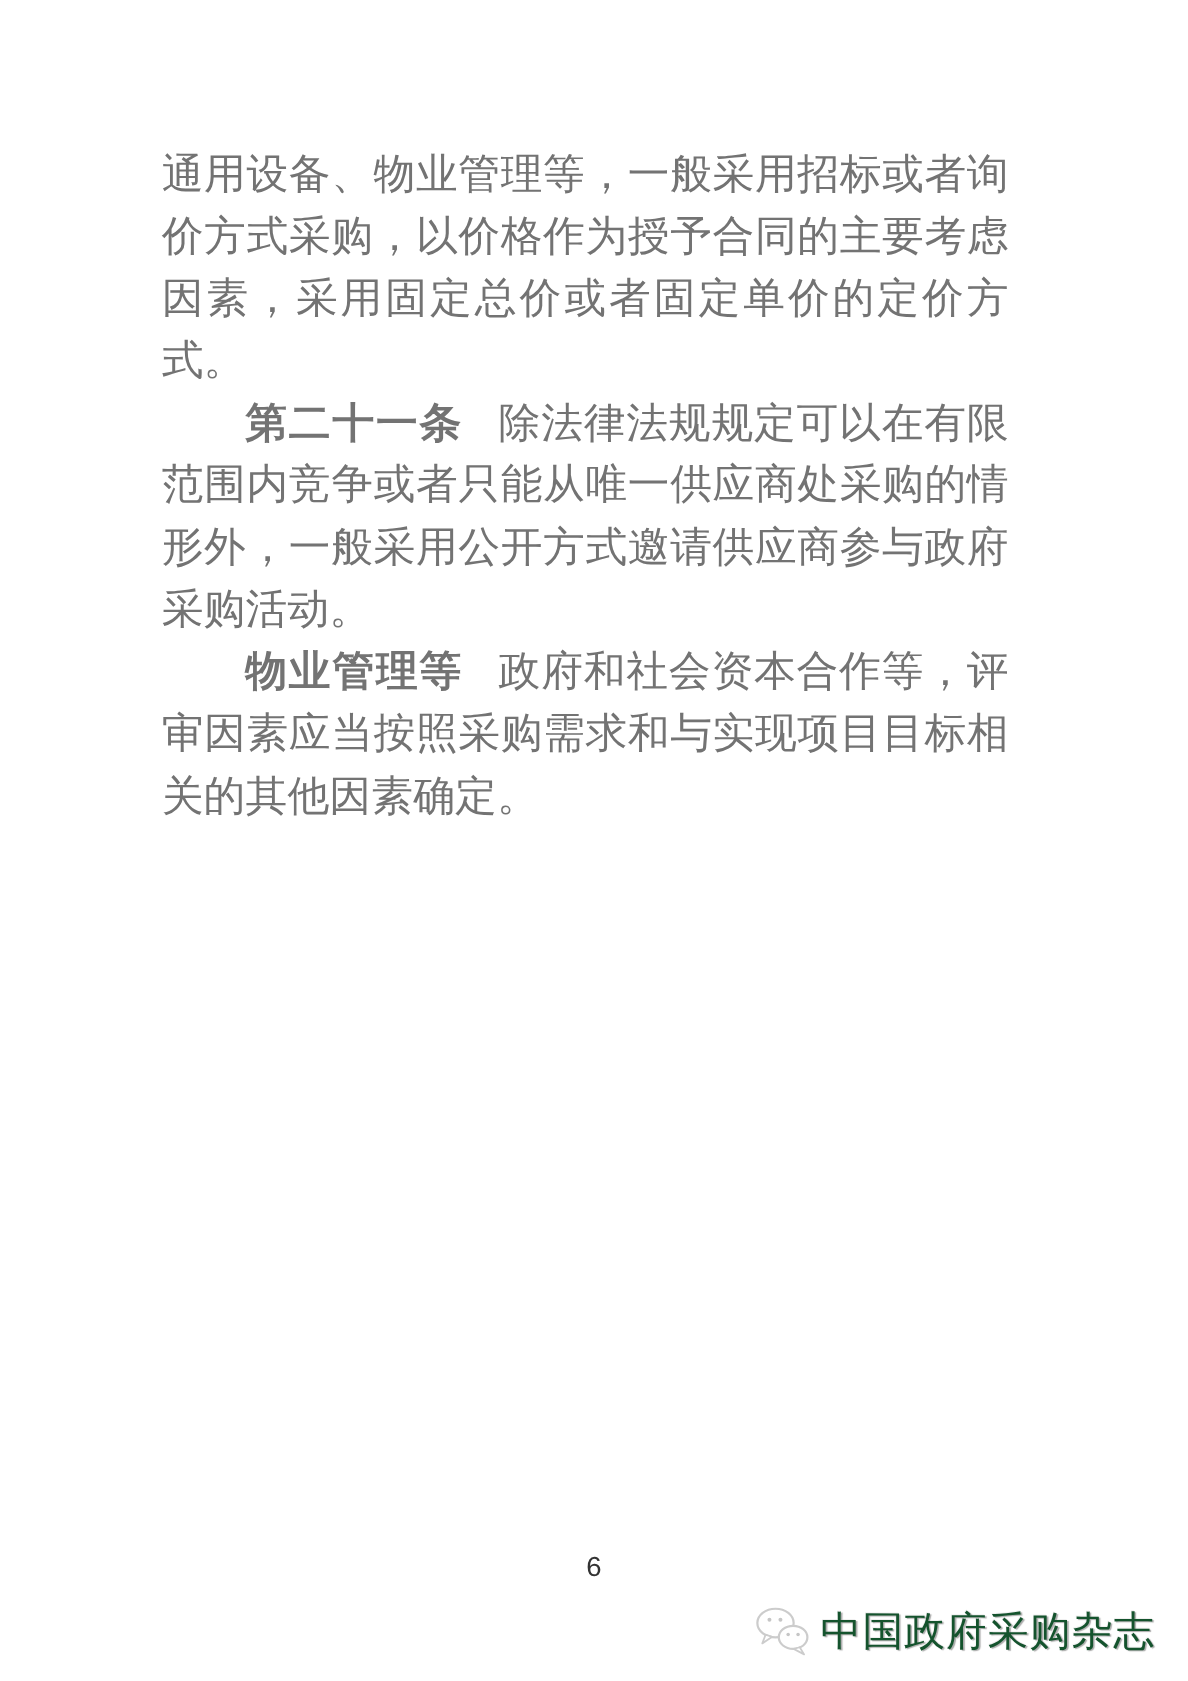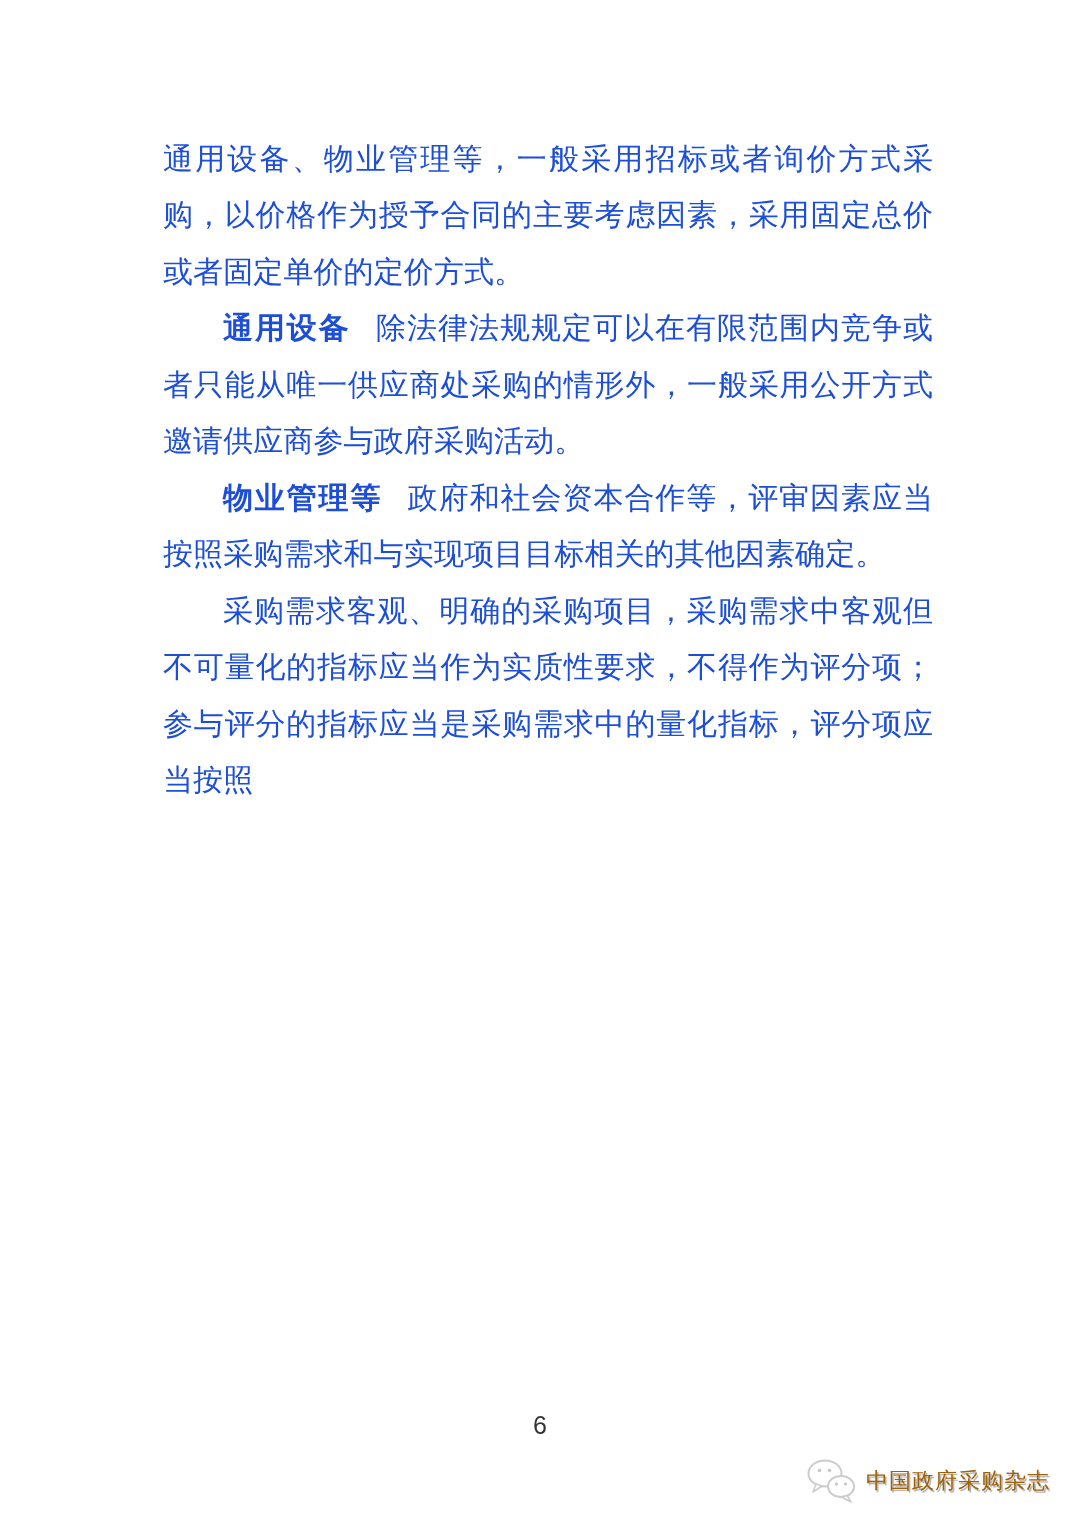--- a/index.html
+++ b/index.html
@@ -10,25 +10,25 @@
     overflow: hidden;
     font-family: "Liberation Serif", "DejaVu Serif", serif;
   }
   .page {
     position: absolute;
     inset: 0;
     background: #ffffff;
   }
   .text-block {
     position: absolute;
-    left: 163px;
+    left: 147px;
     top: 131px;
     width: 770px;
-    color: #1d4ed8;
-    font-size: 30px;
+    color: #737373;
+    font-size: 38px;
     line-height: 56.45px;
     text-align: justify;
     letter-spacing: 0.1px;
   }
   .para { margin: 0; }
   .para.indent { text-indent: 2em; }
   .para-head {
     font-weight: 700;
     font-family: "Liberation Sans", "DejaVu Sans", sans-serif;
     margin-right: 0.85em;
@@ -48,37 +48,36 @@
     position: absolute;
     right: 30px;
     top: 1458px;
     display: flex;
     align-items: center;
     gap: 8px;
   }
   .watermark-icon { width: 52px; height: 46px; }
   .watermark-label {
     font-family: Liberation Mono, monospace;
-    font-size: 22px;
+    font-size: 37px;
     letter-spacing: 1px;
-    color: #a16207;
+    color: #14532d;
     text-shadow: 1.5px 1.5px 1px #ababab, -0.5px -0.5px 0 #f0f0f0;
     white-space: nowrap;
   }
 </style>
 </head>
 <body>
 
 <div class="page">
 
   <div class="text-block" id="text-block">
       <p class="para"><span>通用设备、物业管理等，一般采用招标或者询价方式采购，以价格作为授予合同的主要考虑因素，采用固定总价或者固定单价的定价方式。</span></p>
-      <p class="para indent"><b class="para-head">通用设备</b><span>除法律法规规定可以在有限范围内竞争或者只能从唯一供应商处采购的情形外，一般采用公开方式邀请供应商参与政府采购活动。</span></p>
+      <p class="para indent"><b class="para-head">第二十一条</b><span>除法律法规规定可以在有限范围内竞争或者只能从唯一供应商处采购的情形外，一般采用公开方式邀请供应商参与政府采购活动。</span></p>
       <p class="para indent"><b class="para-head">物业管理等</b><span>政府和社会资本合作等，评审因素应当按照采购需求和与实现项目目标相关的其他因素确定。</span></p>
-      <p class="para indent"><span>采购需求客观、明确的采购项目，采购需求中客观但不可量化的指标应当作为实质性要求，不得作为评分项；参与评分的指标应当是采购需求中的量化指标，评分项应当按照</span></p>
     </div>
 
   <div class="footer-pagenum">6</div>
 
   <div class="watermark">
     <svg class="watermark-icon" viewBox="0 0 52 46" xmlns="http://www.w3.org/2000/svg">
 
       <ellipse cx="19" cy="15.5" rx="16.5" ry="13" fill="#ffffff" stroke="#cccccc" stroke-width="2"></ellipse>
       <path d="M10 26 L7 34 L16 28 Z" fill="#ffffff" stroke="#cccccc" stroke-width="1.6" stroke-linejoin="round"></path>
       <circle cx="13.5" cy="12.5" r="1.8" fill="#c6c6c6"></circle>

